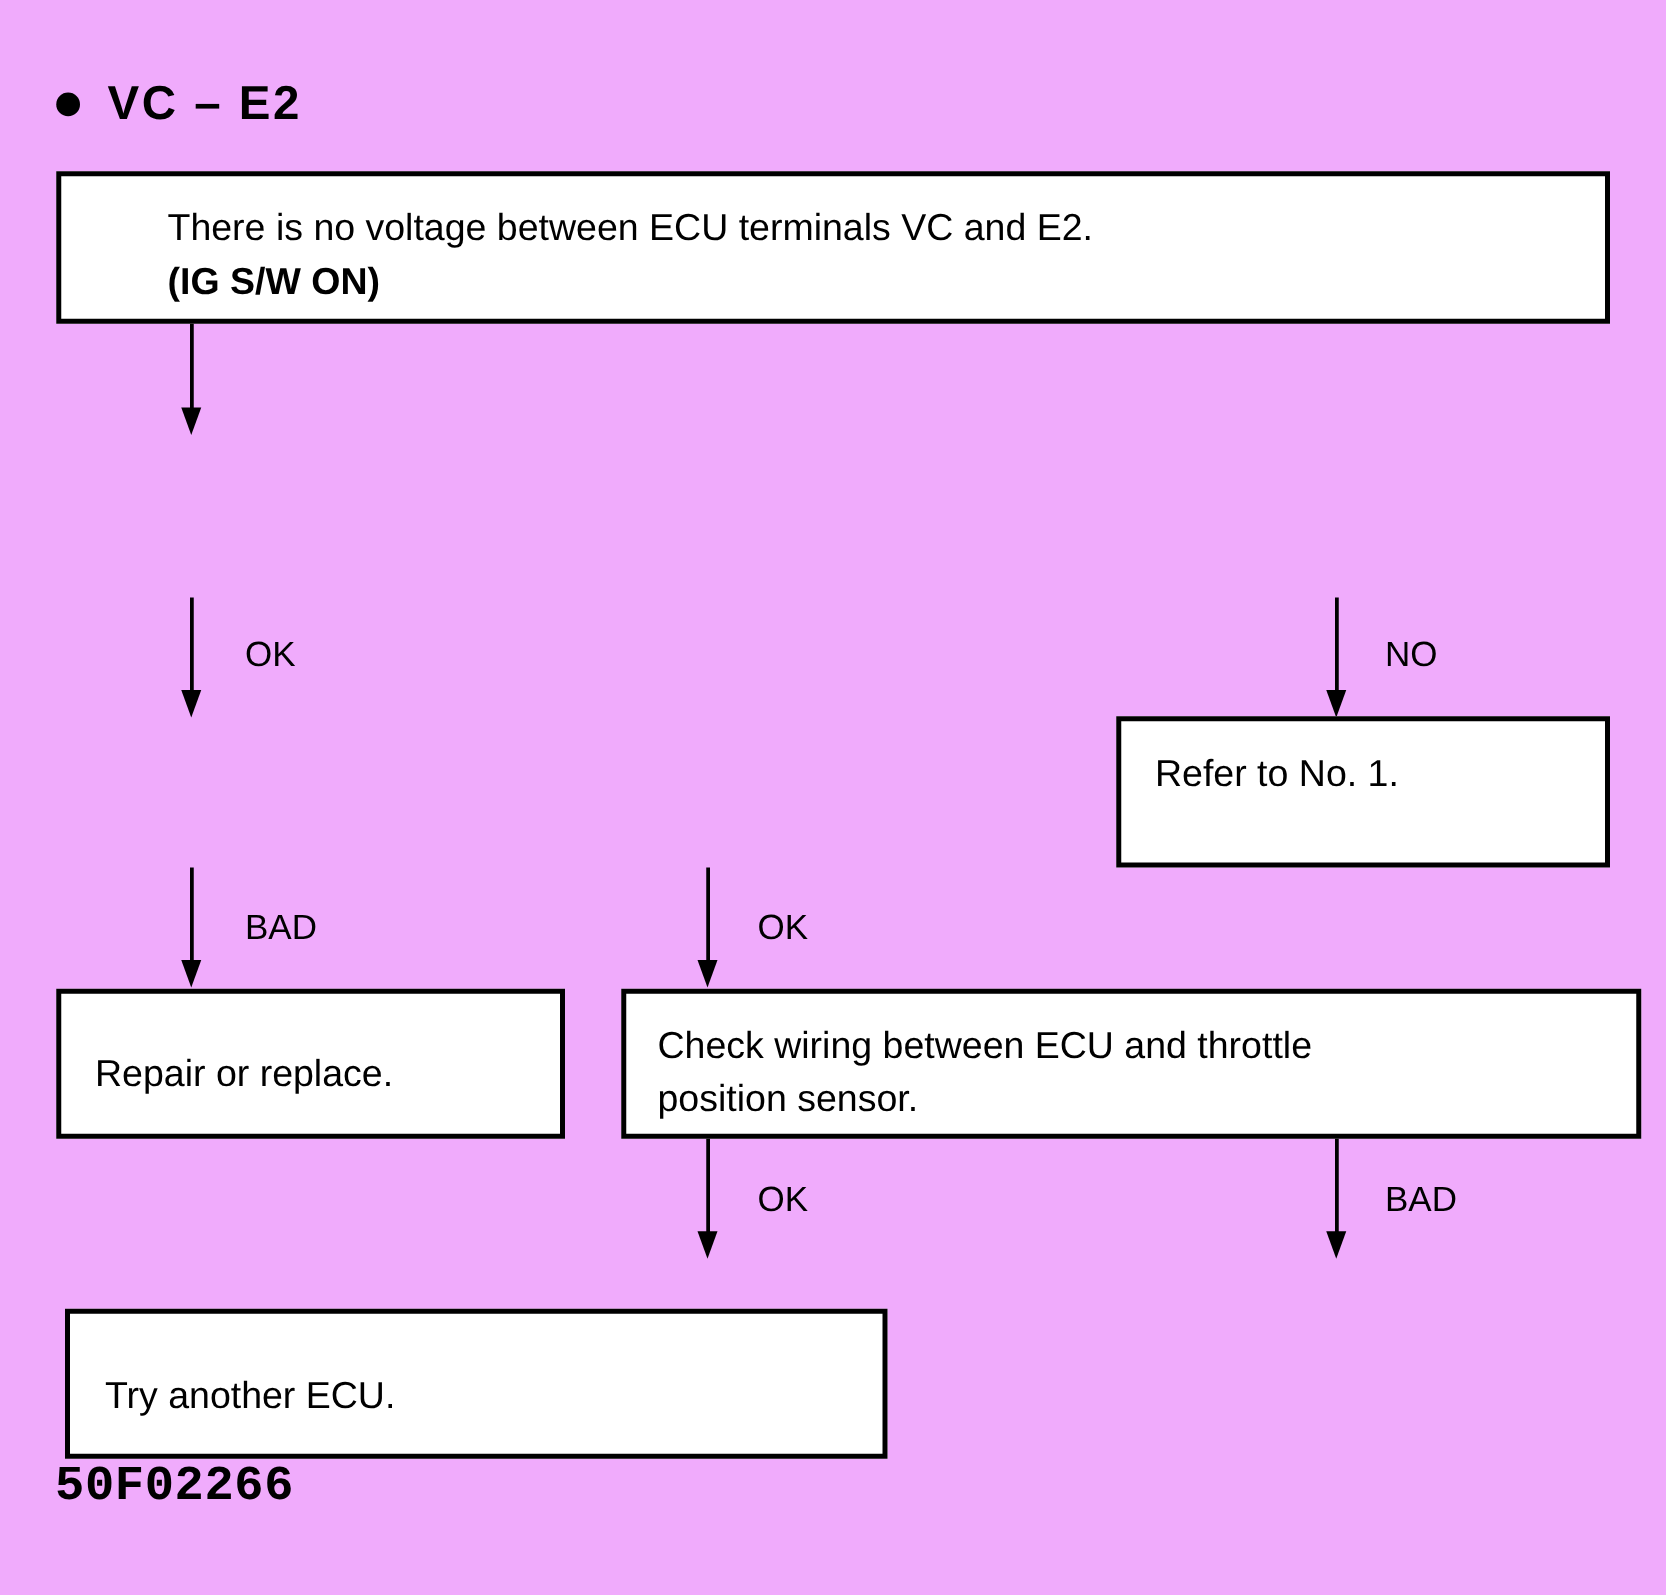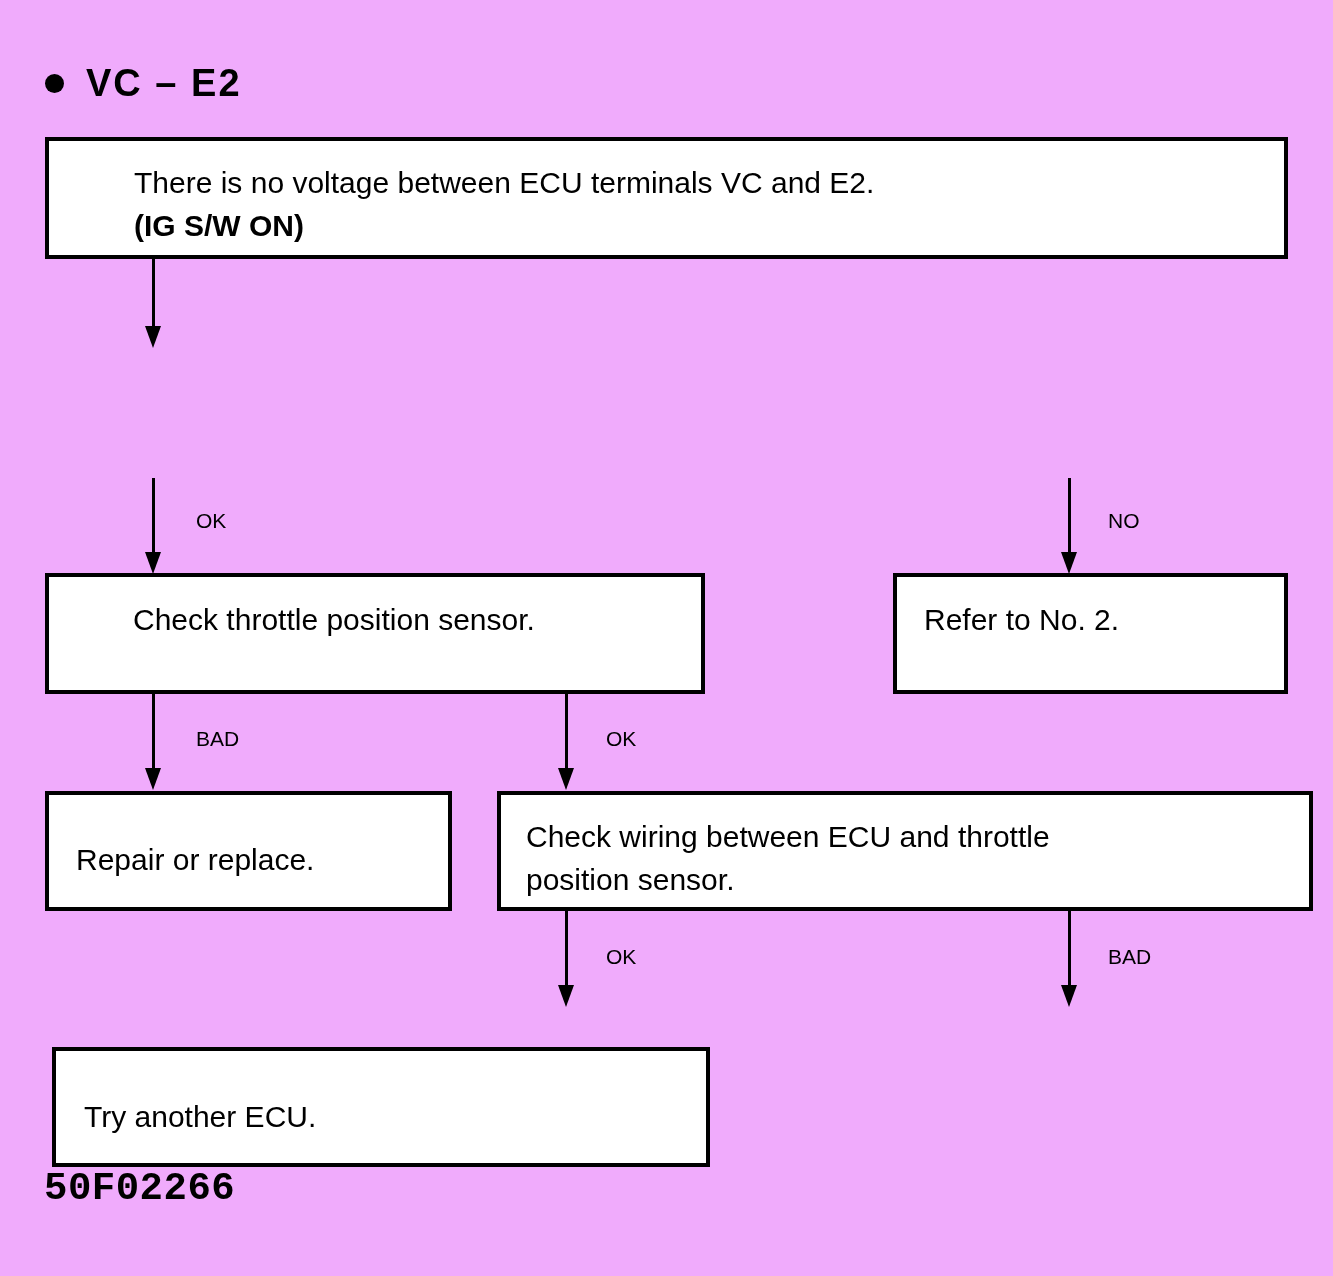--- a/index.html
+++ b/index.html
@@ -71,21 +71,21 @@
   .arrowhead {
     position: absolute;
     width: 0;
     height: 0;
     border-left: 8px solid transparent;
     border-right: 8px solid transparent;
     border-top: 22px solid #000000;
   }
   .edge-label {
     position: absolute;
-    font-size: 21px;
+    font-size: 28px;
     line-height: 1;
     white-space: pre;
   }
 
   
   .footer-code {
     position: absolute;
     left: 44px;
     top: 1170px;
     font-family: Liberation Mono, monospace;
@@ -116,26 +116,23 @@
 
 
   <div class="vline" style="left:152px; top:478px; height:80px;"></div>
   <div class="arrowhead" style="left:145px; top:552px;"></div>
   <div class="edge-label" style="left:196px; top:510px;">OK</div>
 
   <div class="vline" style="left:1068px; top:478px; height:80px;"></div>
   <div class="arrowhead" style="left:1061px; top:552px;"></div>
   <div class="edge-label" style="left:1108px; top:510px;">NO</div>
 
-  <div class="box" style="left:45px; top:573px; width:660px; height:121px;">
-    <div class="txt" style="top:21px; left:84px;">Check throttle position sensor.</div>
-  </div>
 
   <div class="box" style="left:893px; top:573px; width:395px; height:121px;">
-    <div class="txt" style="top:21px; left:27px;">Refer to No. 2.</div>
+    <div class="txt" style="top:21px; left:27px;">Refer to No. 1.</div>
   </div>
 
   <div class="vline" style="left:152px; top:694px; height:80px;"></div>
   <div class="arrowhead" style="left:145px; top:768px;"></div>
   <div class="edge-label" style="left:196px; top:728px;">BAD</div>
 
   <div class="vline" style="left:565px; top:694px; height:80px;"></div>
   <div class="arrowhead" style="left:558px; top:768px;"></div>
   <div class="edge-label" style="left:606px; top:728px;">OK</div>
 

